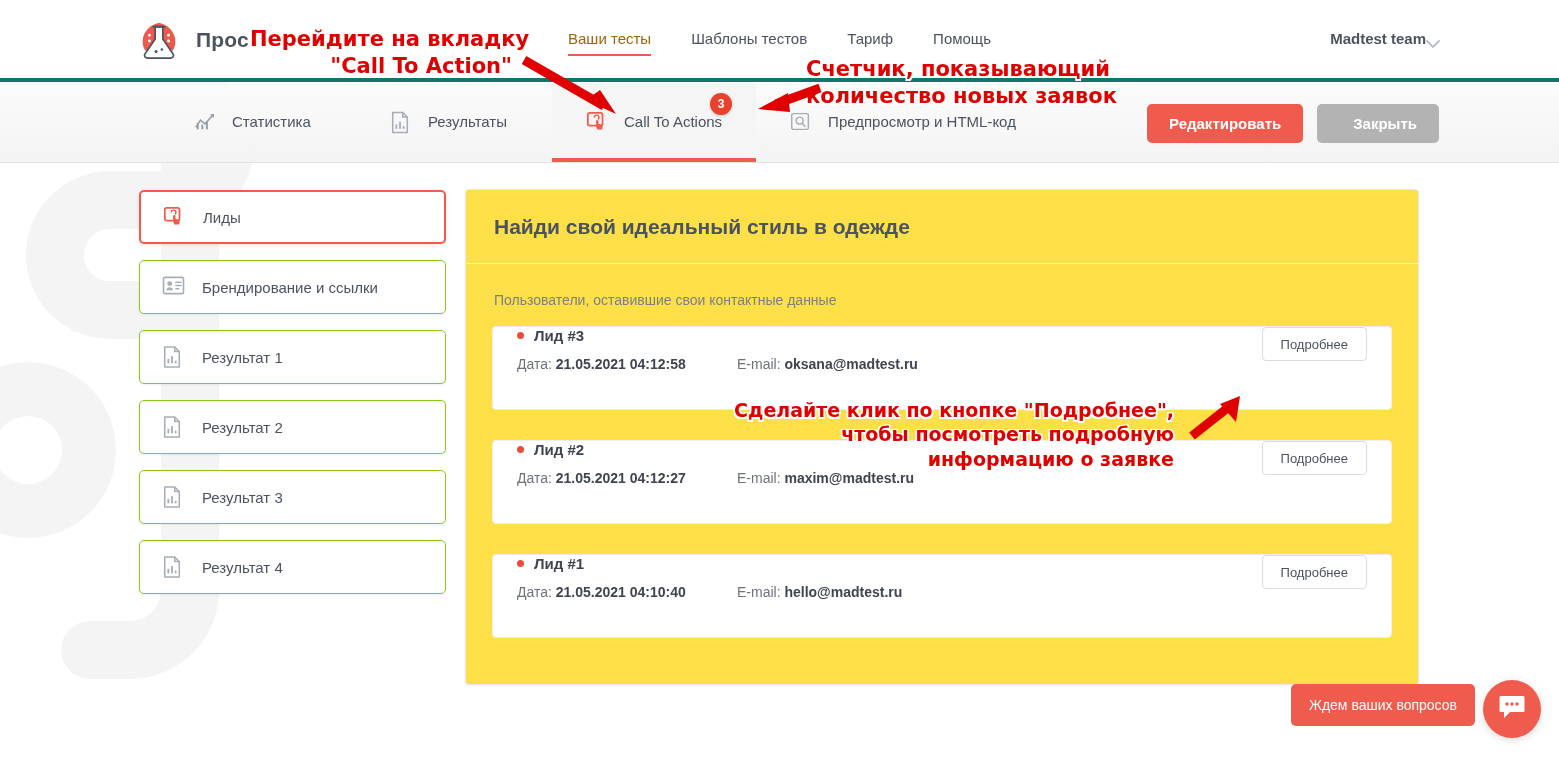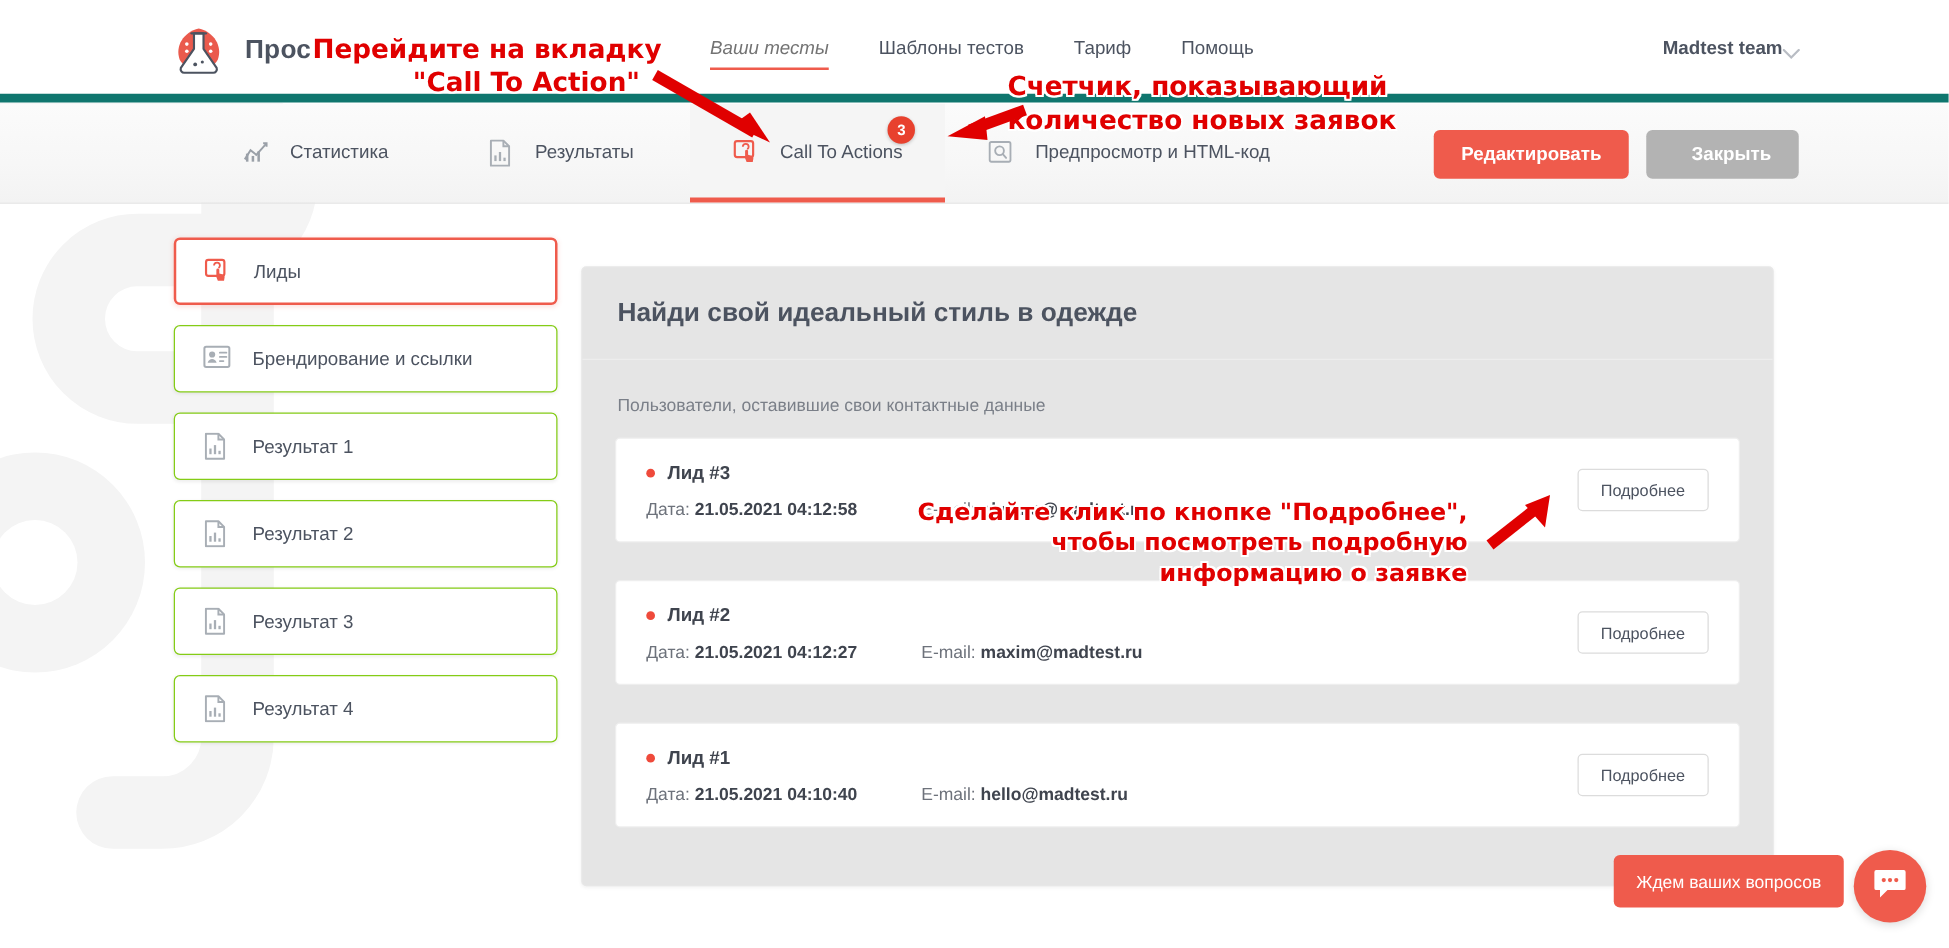--- a/index.html
+++ b/index.html
@@ -18,42 +18,42 @@
     width: 420px; height: 700px;
     pointer-events: none;
     z-index: 0;
   }
 
   
   .header {
     position: absolute; top: 0; left: 0;
     width: 1559px; height: 82px;
     background: #ffffff;
-    border-bottom: 7px solid #0f766e;
+    border-bottom: 4px solid #0f766e;
     z-index: 5;
   }
   .logo-wrap {
     position: absolute; left: 138px; top: 20px;
     width: 42px; height: 42px;
   }
   .brand-text {
     position: absolute; left: 196px; top: 28px;
     font-size: 21px; font-weight: bold; color: #4c5360;
     letter-spacing: .2px;
   }
   .topnav {
     position: absolute; left: 568px; top: 30px;
     display: flex; align-items: flex-start; gap: 0;
   }
   .topnav-item {
     font-size: 15px; color: #4c5360; padding: 0 20px;
     cursor: pointer; white-space: nowrap; position: relative;
   }
   .topnav-item:first-child { padding-left: 0; }
-  .topnav-item.active { color: #737373; font-style: italic; }
+  .topnav-item.active { color: #a16207; }
   .topnav-item.active::after {
     content: ""; position: absolute; left: 0; right: 20px; bottom: -9px;
     height: 2px; background: #ef5b4c;
   }
   .user-menu {
     position: absolute; right: 120px; top: 30px;
     display: flex; align-items: center; 
     cursor: pointer;
   }
   .user-name { font-size: 15px; color: #4c5360; font-weight: bold; }
@@ -124,39 +124,38 @@
     border: 2px solid #ef5b4c;
     box-shadow: 0 1px 4px rgba(239,91,76,.18);
   }
   .side-label { font-size: 15px; color: #4c5360; }
   .side-icon { width: 22px; height: 22px; flex: 0 0 auto; }
 
   
   .panel {
     position: absolute; left: 465px; top: 25px;
     width: 954px; height: 496px;
-    background: #e5e5e5; border: 1px solid #e7e7e7;
+    background: #fde047; border: 1px solid #e7e7e7;
     border-radius: 4px;
     box-shadow: 0 1px 3px rgba(0,0,0,.05);
-    margin-top: 24px;
   }
   .panel-head {
     height: 74px; border-bottom: 1px solid #ededed;
     display: flex; align-items: center; padding: 0 28px;
   }
   .panel-title { font-size: 21px; font-weight: bold; color: #4c5360; }
   .panel-sub {
     padding: 28px 28px 0 28px;
     font-size: 14px; color: #7a7f88;
   }
   .lead-list { padding: 18px 26px 0 26px; }
   .lead-card {
     border: 1px solid #eeeeee; border-radius: 4px;
     height: 84px; margin-bottom: 30px;
-    display: flex; align-items: center;
+    display: flex; align-items: flex-start;
     padding: 0 24px; position: relative;
     background: #fff;
   }
   .lead-main { flex: 1; }
   .lead-title {
     display: flex; align-items: center; gap: 10px;
     font-size: 15px; font-weight: bold; color: #3f444e;
     margin-bottom: 12px;
   }
   .dot {

